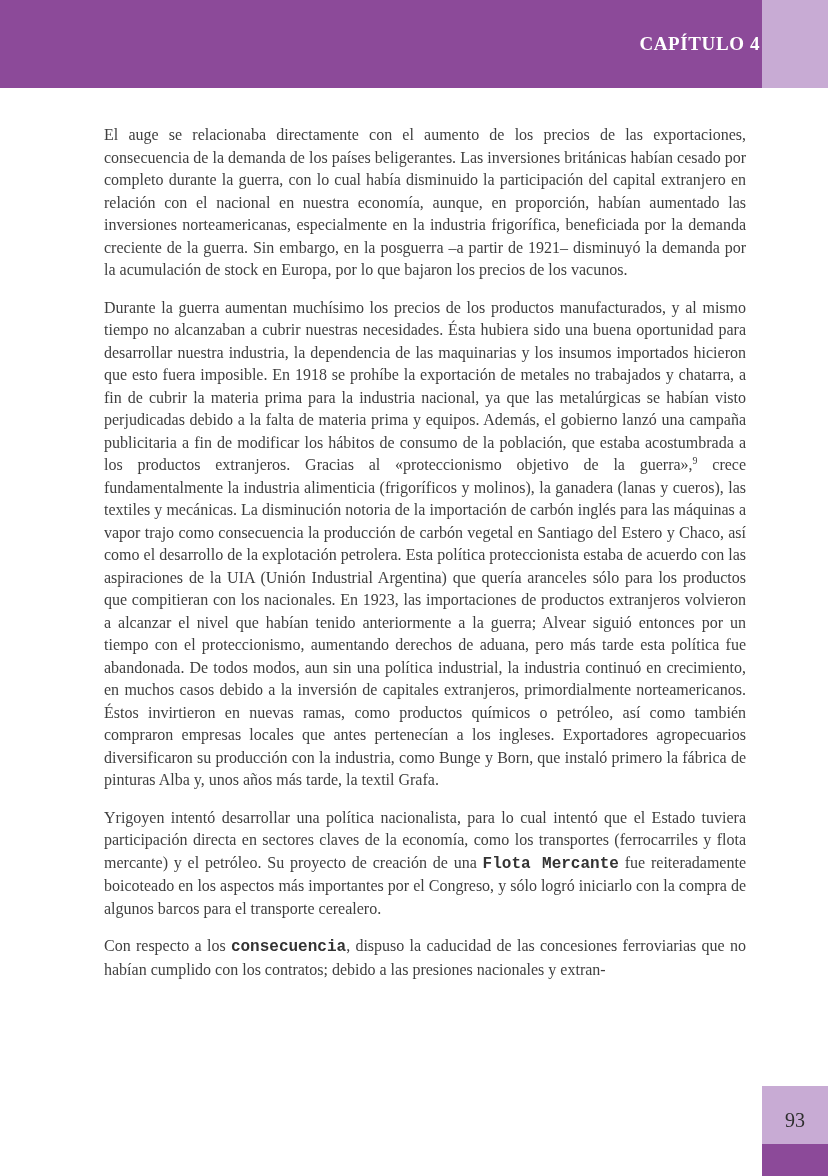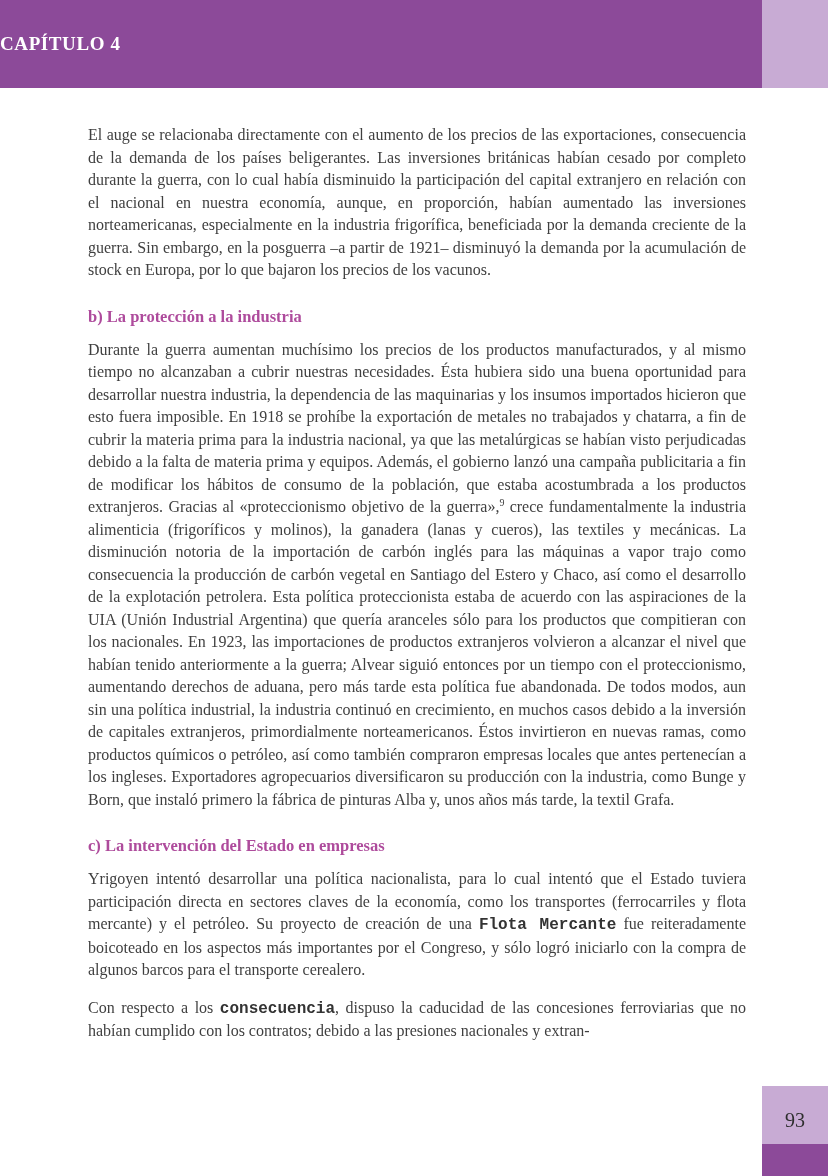--- a/index.html
+++ b/index.html
@@ -17,20 +17,21 @@
     }
     .chapter-header {
       position: absolute;
       top: 0;
       left: 0;
       width: 762px;
       height: 88px;
       background: #8c4a99;
       display: flex;
       align-items: center;
+      justify-content: flex-end;
       box-sizing: border-box;
       padding-right: 2px;
     }
     .chapter-title {
       color: #ffffff;
       font-size: 19px;
       font-weight: bold;
       letter-spacing: 0.6px;
     }
     .accent-top {
@@ -41,21 +42,21 @@
       height: 88px;
       background: #c8abd4;
     }
     .content {
       position: absolute;
       top: 124px;
       left: 88px;
       width: 658px;
     }
     .para {
-      margin: 0 0 15px 0;
+      margin: 0 0 15px 16px;
       text-align: justify;
       font-size: 16px;
       line-height: 22.5px;
       color: #3f3f3f;
     }
     .heading {
       margin: 24px 0 11px 0;
       font-size: 16.5px;
       line-height: 22px;
       font-weight: bold;
@@ -102,25 +103,23 @@
   <header class="chapter-header">
     <span class="chapter-title">CAPÍTULO 4</span>
   </header>
 
   <div class="accent-top"></div>
 
   <main class="content">
 
     <p class="para">El auge se relacionaba directamente con el aumento de los precios de las exportaciones, consecuencia de la demanda de los países beligerantes. Las inversiones británicas habían cesado por completo durante la guerra, con lo cual había disminuido la participación del capital extranjero en relación con el nacional en nuestra economía, aunque, en proporción, habían aumentado las inversiones norteamericanas, especialmente en la industria frigorífica, beneficiada por la demanda creciente de la guerra. Sin embargo, en la posguerra –a partir de 1921– disminuyó la demanda por la acumulación de stock en Europa, por lo que bajaron los precios de los vacunos.</p>
 
-    <h3 class="heading">b) La protección a la industria</h3>
 
     <p class="para">Durante la guerra aumentan muchísimo los precios de los productos manufacturados, y al mismo tiempo no alcanzaban a cubrir nuestras necesidades. Ésta hubiera sido una buena oportunidad para desarrollar nuestra industria, la dependencia de las maquinarias y los insumos importados hicieron que esto fuera imposible. En 1918 se prohíbe la exportación de metales no trabajados y chatarra, a fin de cubrir la materia prima para la industria nacional, ya que las metalúrgicas se habían visto perjudicadas debido a la falta de materia prima y equipos. Además, el gobierno lanzó una campaña publicitaria a fin de modificar los hábitos de consumo de la población, que estaba acostumbrada a los productos extranjeros. Gracias al «proteccionismo objetivo de la guerra»,<sup>9</sup> crece fundamentalmente la industria alimenticia (frigoríficos y molinos), la ganadera (lanas y cueros), las textiles y mecánicas. La disminución notoria de la importación de carbón inglés para las máquinas a vapor trajo como consecuencia la producción de carbón vegetal en Santiago del Estero y Chaco, así como el desarrollo de la explotación petrolera. Esta política proteccionista estaba de acuerdo con las aspiraciones de la UIA (Unión Industrial Argentina) que quería aranceles sólo para los productos que compitieran con los nacionales. En 1923, las importaciones de productos extranjeros volvieron a alcanzar el nivel que habían tenido anteriormente a la guerra; Alvear siguió entonces por un tiempo con el proteccionismo, aumentando derechos de aduana, pero más tarde esta política fue abandonada. De todos modos, aun sin una política industrial, la industria continuó en crecimiento, en muchos casos debido a la inversión de capitales extranjeros, primordialmente norteamericanos. Éstos invirtieron en nuevas ramas, como productos químicos o petróleo, así como también compraron empresas locales que antes pertenecían a los ingleses. Exportadores agropecuarios diversificaron su producción con la industria, como Bunge y Born, que instaló primero la fábrica de pinturas Alba y, unos años más tarde, la textil Grafa.</p>
 
-    <h3 class="heading">c) La intervención del Estado en empresas</h3>
 
     <p class="para">Yrigoyen intentó desarrollar una política nacionalista, para lo cual intentó que el Estado tuviera participación directa en sectores claves de la economía, como los transportes (ferrocarriles y flota mercante) y el petróleo. Su proyecto de creación de una <strong>Flota Mercante</strong> fue reiteradamente boicoteado en los aspectos más importantes por el Congreso, y sólo logró iniciarlo con la compra de algunos barcos para el transporte cerealero.</p>
 
     <p class="para">Con respecto a los <strong>consecuencia</strong>, dispuso la caducidad de las concesiones ferroviarias que no habían cumplido con los contratos; debido a las presiones nacionales y extran-</p>
 
   </main>
 
   <div class="pagenum-box">
     <span>93</span>
   </div>

